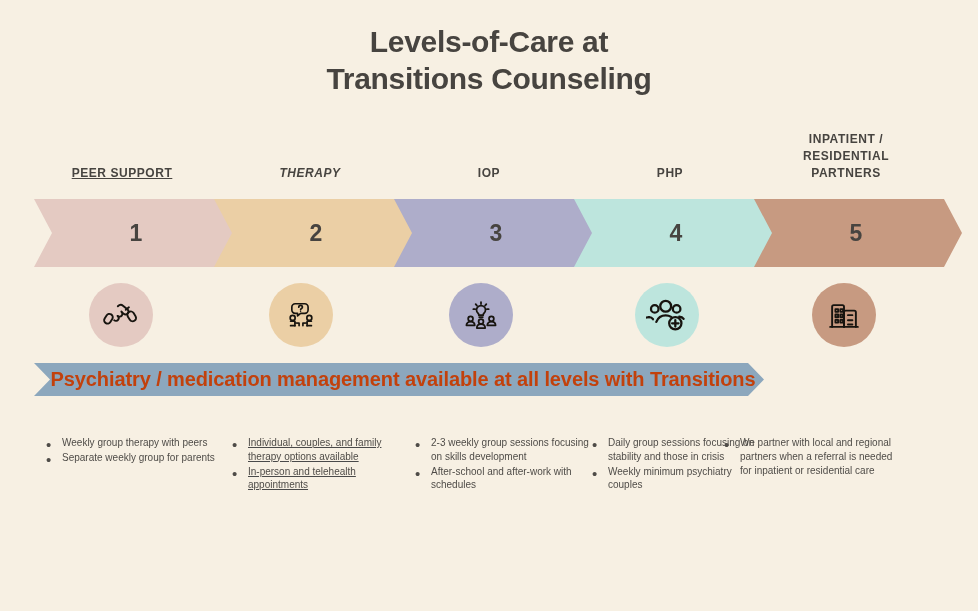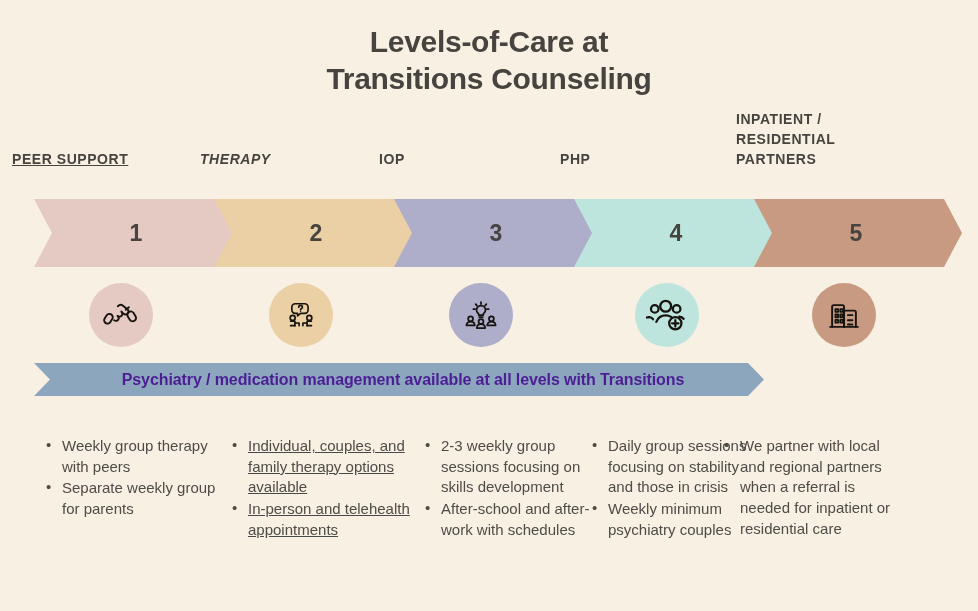--- a/index.html
+++ b/index.html
@@ -32,26 +32,27 @@
   
   .labels-row {
     position: absolute;
     top: 110px;
     left: 0;
     width: 978px;
     height: 72px;
   }
   .stage-label {
     position: absolute;
-    font-size: 14px;
+    text-align: center;
+    font-size: 12px;
     font-weight: bold;
     letter-spacing: 0.55px;
     color: #474440;
     line-height: 1.42;
-    bottom: 12px;
+    bottom: 0;
   }
 
   
   .chevron-row {
     position: absolute;
     top: 199px;
     left: 0;
     width: 978px;
     height: 68px;
   }
@@ -105,44 +106,44 @@
     background: #8ca7bd;
     -webkit-clip-path: polygon(0 0, 714px 0, 730px 50%, 714px 100%, 0 100%, 16px 50%);
     clip-path: polygon(0 0, 714px 0, 730px 50%, 714px 100%, 0 100%, 16px 50%);
   }
   .banner-text {
     position: absolute;
     inset: 0;
     display: flex;
     align-items: center;
     justify-content: center;
-    font-size: 16px;
+    font-size: 20px;
     font-weight: bold;
-    color: #4c1d95;
+    color: #c2410c;
     letter-spacing: -0.1px;
     padding-left: 8px;
   }
 
   
   .columns {
     position: absolute;
     top: 436px;
     left: 0;
     width: 978px;
     height: 170px;
   }
   .col {
     position: absolute;
     top: 0;
   }
   .col ul { list-style: none; }
   .col li {
     position: relative;
     padding-left: 20px;
-    font-size: 15px;
+    font-size: 10px;
     line-height: 1.38;
     color: #4f4c48;
     margin-bottom: 1px;
   }
   .col li::before {
     content: "\2022";
     position: absolute;
     left: 4px;
     top: -1px;
     font-size: 15px;
@@ -274,21 +275,21 @@
         <li>Weekly group therapy with peers</li>
         <li>Separate weekly group for parents</li>
       </ul>
     </div>
     <div class="col" style="left: 228px; width: 182px; text-decoration: underline;">
       <ul>
         <li>Individual, couples, and family therapy options available</li>
         <li>In-person and telehealth appointments</li>
       </ul>
     </div>
-    <div class="col" style="left: 421px; width: 180px;">
+    <div class="col" style="left: 411px; width: 180px;">
       <ul>
         <li>2-3 weekly group sessions focusing on skills development</li>
         <li>After-school and after-work with schedules</li>
       </ul>
     </div>
     <div class="col" style="left: 588px; width: 180px;">
       <ul>
         <li>Daily group sessions focusing on stability and those in crisis</li>
         <li>Weekly minimum psychiatry couples</li>
       </ul>

